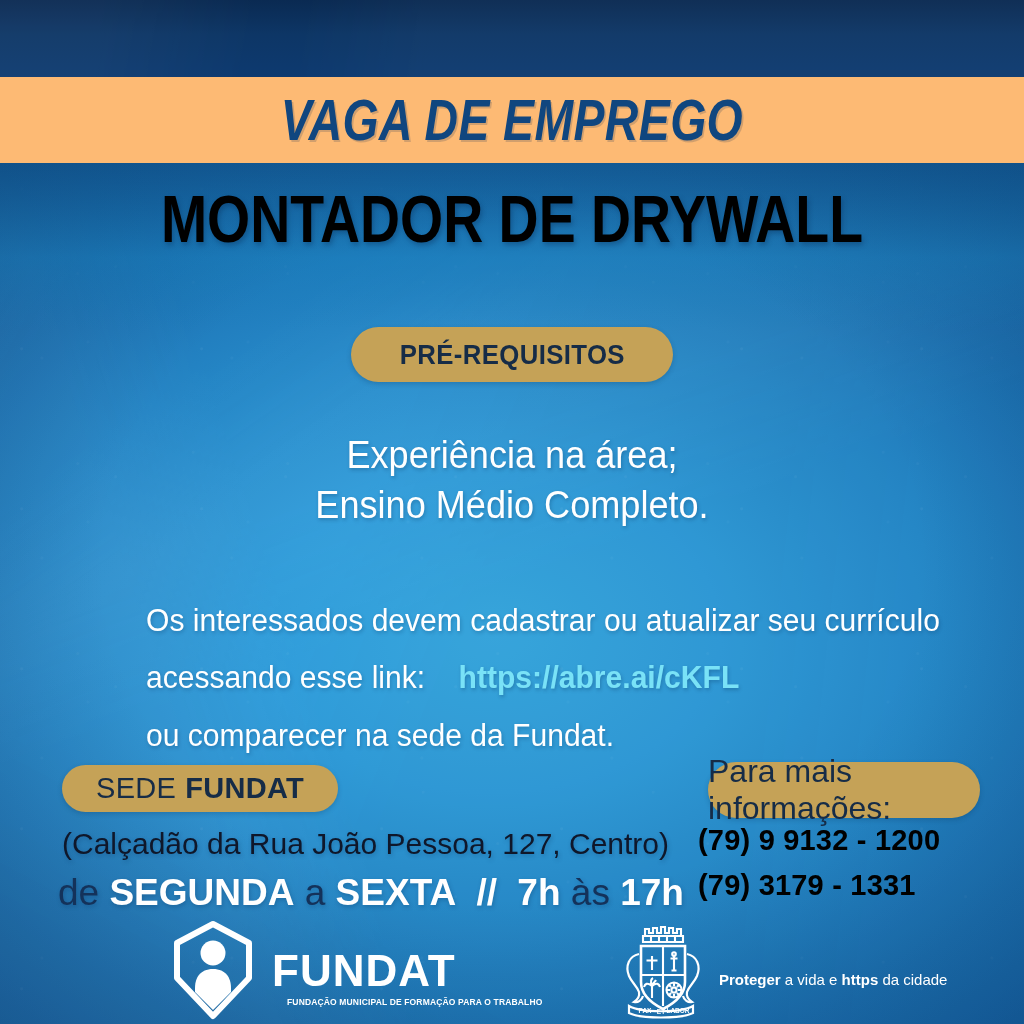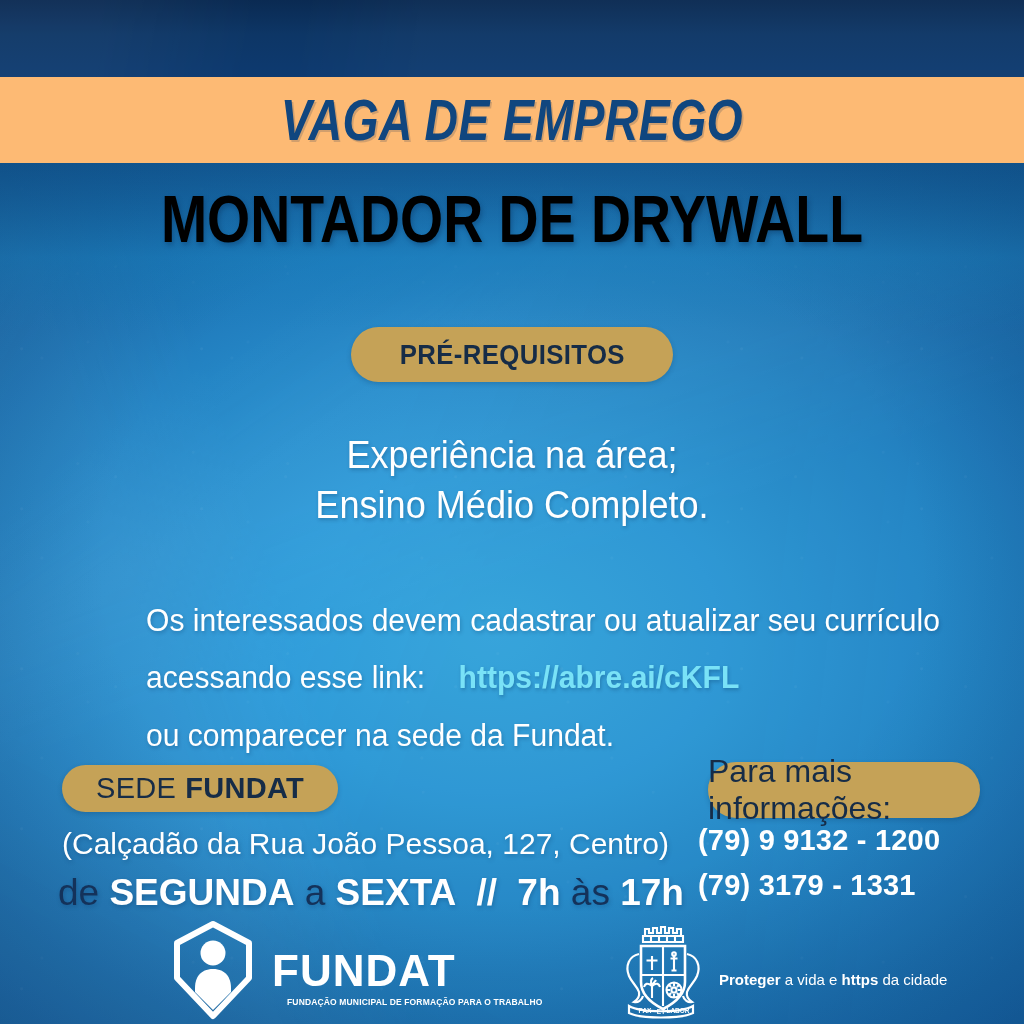--- a/index.html
+++ b/index.html
@@ -171,21 +171,21 @@
     font-size: 29px;
     letter-spacing: 0.3px;
   }
   #sede-pill .light { font-weight: 400; }
   #sede-pill .bold  { font-weight: 700; margin-left: 9px; }
 
   .address {
     position: absolute;
     left: 62px; top: 827px;
     width: 560px;
-    color: #ffffff;
+    color: #0f172a;
     font-size: 30px;
     white-space: nowrap;
     text-shadow: 1px 2px 4px rgba(5,40,80,.26);
   }
   .hours {
     position: absolute;
     left: 58px; top: 872px;
     width: 560px;
     font-size: 37px;
     white-space: nowrap;
@@ -199,21 +199,21 @@
     position: absolute;
     left: 668px; top: 762px;
     width: 272px; height: 56px;
     font-size: 32px;
     font-weight: 400;
     margin-left: 40px;
   }
   .phones {
     position: absolute;
     left: 698px; top: 818px;
-    color: #ffffff;
+    color: #000000;
     font-size: 29px;
     font-weight: 700;
     line-height: 1.55;
     letter-spacing: 0.2px;
   }
 
   
   .logo-fundat {
     position: absolute;
     left: 170px; top: 920px;

